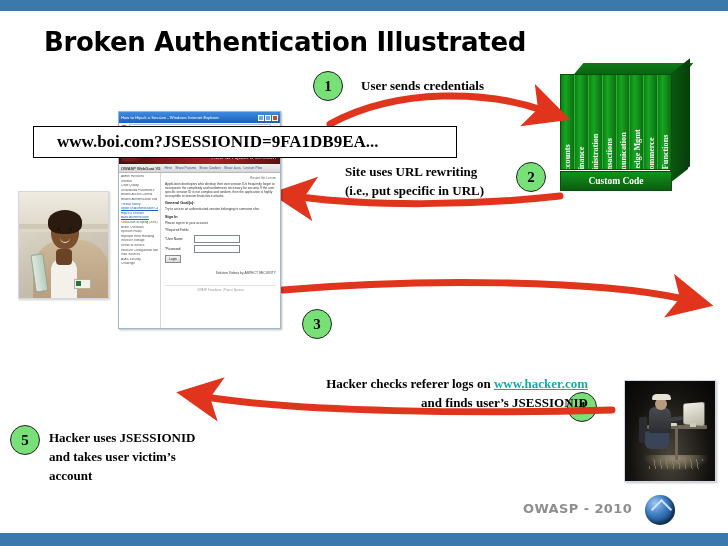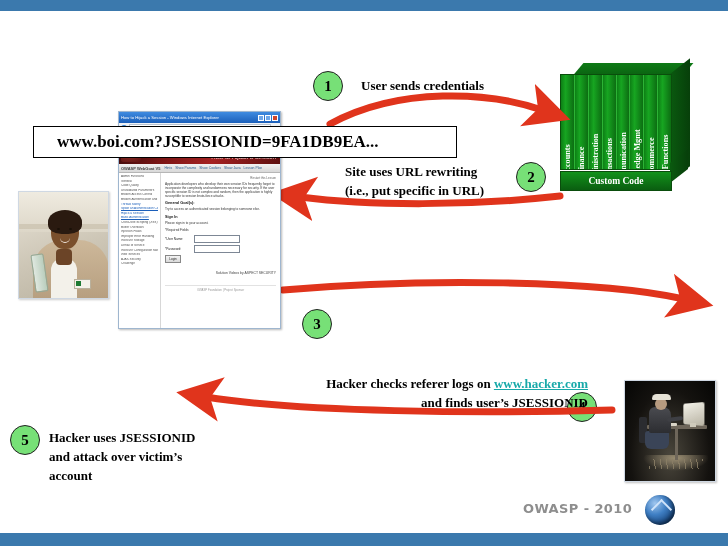--- a/index.html
+++ b/index.html
@@ -267,20 +267,21 @@
   }
 </style>
 </head>
 <body>
 
 <div class="slide">
 
   <div class="bar-top"></div>
   <div class="bar-bottom"></div>
 
+  <div class="title">Broken Authentication Illustrated</div>
 
   <svg class="arrows" viewBox="0 0 728 546">
     <defs>
       <marker id="ah" markerWidth="7" markerHeight="7" refX="2.2" refY="3.2" orient="auto">
         <path d="M0,0 L6.5,3.2 L0,6.4 L1.6,3.2 Z" fill="#e0341c"></path>
       </marker>
     </defs>
 
     <path d="M330,124 C400,86 490,92 542,110" stroke="#e0341c" stroke-width="7" fill="none" stroke-linecap="round" marker-end="url(#ah)"></path>
 
@@ -452,20 +453,20 @@
   <div class="txt" id="t3">
   </div>
 
   <div class="txt" id="t4">
     <span class="l1"><span>Hacker checks referer logs on </span><span class="link">www.hacker.com</span></span>
     <span class="l2">and finds user’s JSESSIONID</span>
   </div>
 
   <div class="txt" id="t5">
     <div>Hacker uses JSESSIONID</div>
-    <div>and attack over victim’s</div>
+    <div>and takes user victim’s</div>
     <div>account</div>
   </div>
 
   <div class="owasp">OWASP - 2010</div>
   <div class="owasp-logo"></div>
 
 </div>
 
 </body></html>

